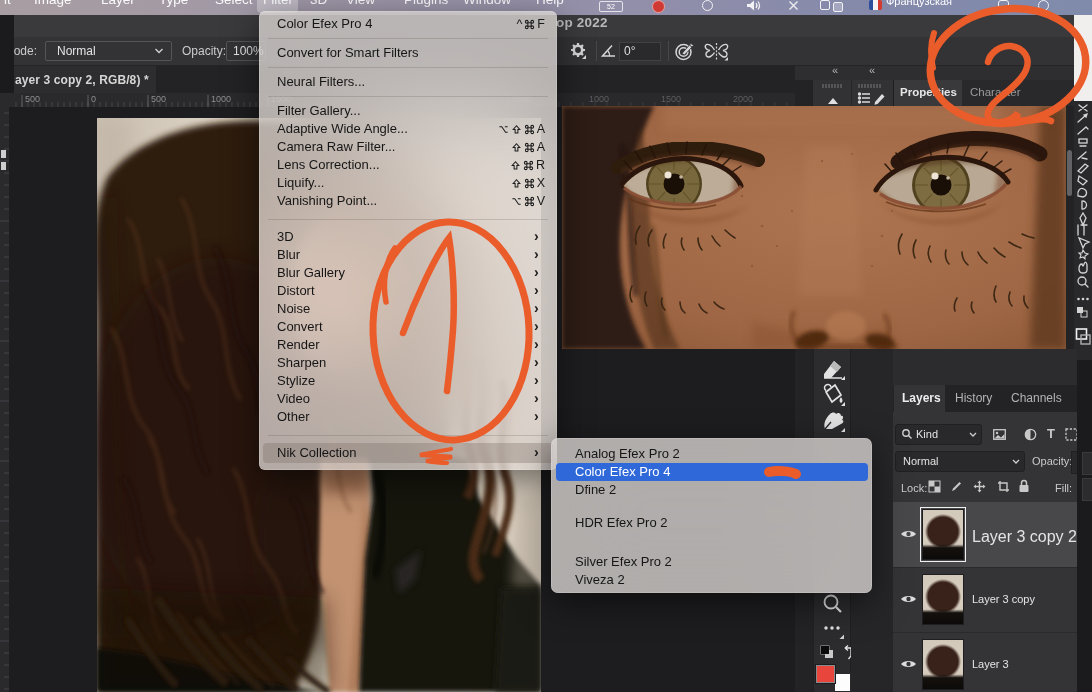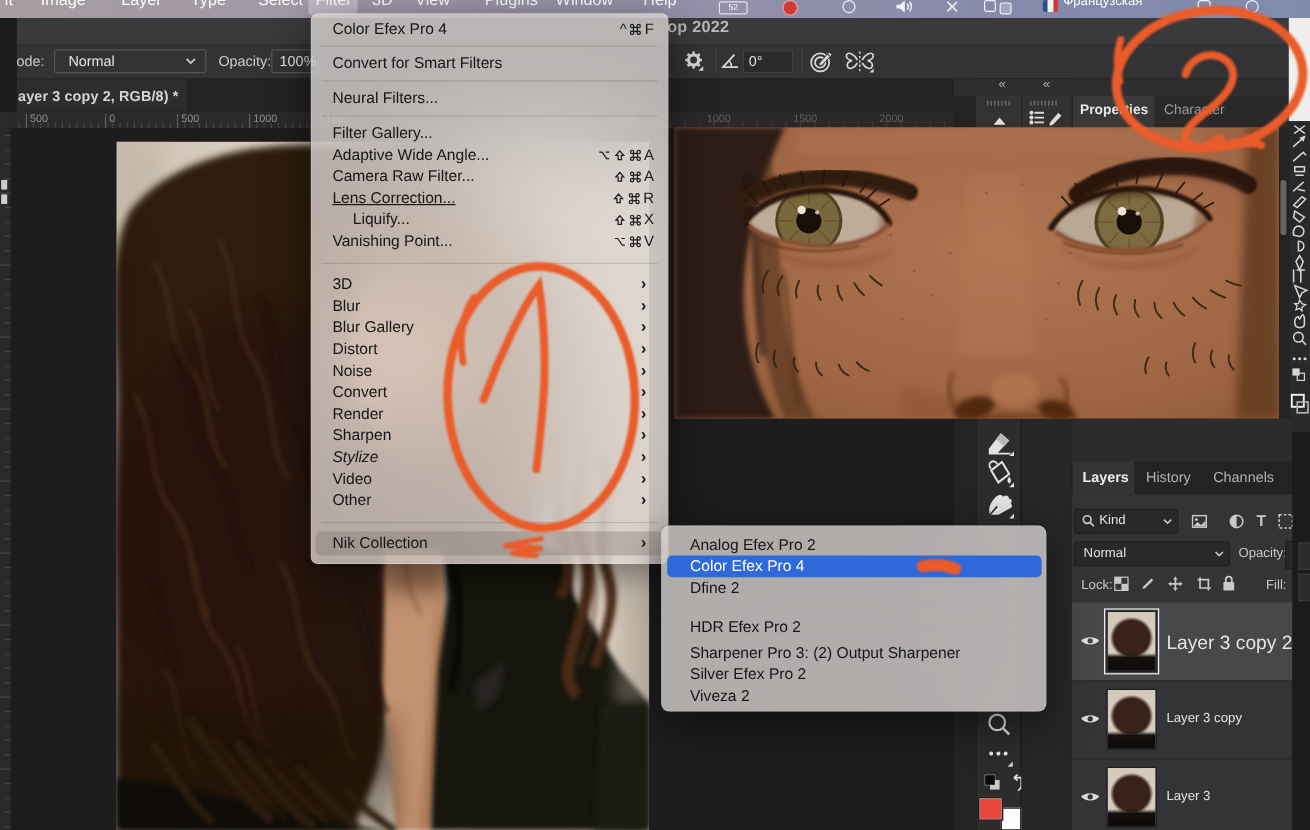--- a/index.html
+++ b/index.html
@@ -670,35 +670,35 @@
         </svg>
         <svg class="gl" viewBox="0 0 16 16">
           <path d="M5.6 5.6h4.8v4.8H5.6z" fill="none" stroke="#1c1c1c" stroke-width="1.5"></path>
           <circle cx="4" cy="4" r="2" fill="none" stroke="#1c1c1c" stroke-width="1.5"></circle>
           <circle cx="12" cy="4" r="2" fill="none" stroke="#1c1c1c" stroke-width="1.5"></circle>
           <circle cx="4" cy="12" r="2" fill="none" stroke="#1c1c1c" stroke-width="1.5"></circle>
           <circle cx="12" cy="12" r="2" fill="none" stroke="#1c1c1c" stroke-width="1.5"></circle>
         </svg>
         <span class="k">A</span>
       </div>
-    <div class="mi" style="top:145px;text-decoration:underline;">Lens Correction...</div>
+    <div class="mi" style="top:145px;">Lens Correction...</div>
       <div class="sc" style="top:145px;">
         <svg class="gl" viewBox="0 0 16 16">
           <path fill="none" stroke="#1c1c1c" stroke-width="1.5" d="M8 2.5 12.8 8H10v5H6V8H3.2z"></path>
         </svg>
         <svg class="gl" viewBox="0 0 16 16">
           <path d="M5.6 5.6h4.8v4.8H5.6z" fill="none" stroke="#1c1c1c" stroke-width="1.5"></path>
           <circle cx="4" cy="4" r="2" fill="none" stroke="#1c1c1c" stroke-width="1.5"></circle>
           <circle cx="12" cy="4" r="2" fill="none" stroke="#1c1c1c" stroke-width="1.5"></circle>
           <circle cx="4" cy="12" r="2" fill="none" stroke="#1c1c1c" stroke-width="1.5"></circle>
           <circle cx="12" cy="12" r="2" fill="none" stroke="#1c1c1c" stroke-width="1.5"></circle>
         </svg>
         <span class="k">R</span>
       </div>
-    <div class="mi" style="top:163px;margin-left:17px;">Liquify...</div>
+    <div class="mi" style="top:163px;">Liquify...</div>
       <div class="sc" style="top:163px;">
         <svg class="gl" viewBox="0 0 16 16">
           <path fill="none" stroke="#1c1c1c" stroke-width="1.5" d="M8 2.5 12.8 8H10v5H6V8H3.2z"></path>
         </svg>
         <svg class="gl" viewBox="0 0 16 16">
           <path d="M5.6 5.6h4.8v4.8H5.6z" fill="none" stroke="#1c1c1c" stroke-width="1.5"></path>
           <circle cx="4" cy="4" r="2" fill="none" stroke="#1c1c1c" stroke-width="1.5"></circle>
           <circle cx="12" cy="4" r="2" fill="none" stroke="#1c1c1c" stroke-width="1.5"></circle>
           <circle cx="4" cy="12" r="2" fill="none" stroke="#1c1c1c" stroke-width="1.5"></circle>
           <circle cx="12" cy="12" r="2" fill="none" stroke="#1c1c1c" stroke-width="1.5"></circle>
@@ -729,38 +729,37 @@
     <div class="mi" style="top:271px;">Distort</div>
       <div class="ar" style="top:271px;">›</div>
     <div class="mi" style="top:289px;">Noise</div>
       <div class="ar" style="top:289px;">›</div>
     <div class="mi" style="top:307px;">Convert</div>
       <div class="ar" style="top:307px;">›</div>
     <div class="mi" style="top:325px;">Render</div>
       <div class="ar" style="top:325px;">›</div>
     <div class="mi" style="top:343px;">Sharpen</div>
       <div class="ar" style="top:343px;">›</div>
-    <div class="mi" style="top:361px;font-style:italic;">Stylize</div>
+    <div class="mi" style="top:361px;">Stylize</div>
       <div class="ar" style="top:361px;">›</div>
     <div class="mi" style="top:379px;">Video</div>
       <div class="ar" style="top:379px;">›</div>
     <div class="mi" style="top:397px;">Other</div>
       <div class="ar" style="top:397px;">›</div>
     <div class="sep" style="top:424px;"></div>
     <div class="abs" style="left:4px;top:432px;width:290px;height:20px;border-radius:4px;background:rgba(122,110,100,0.33);"></div>
     <div class="mi" style="top:433px;">Nik Collection</div>
       <div class="ar" style="top:433px;">›</div>
   </div>
   <div class="abs" id="submenu" style="left:551px;top:438px;width:321px;height:155px;border-radius:7px;background:rgba(234,229,226,0.72);backdrop-filter:blur(46px) saturate(1.5);box-shadow:0 10px 34px rgba(0,0,0,0.5),0 0 0 0.5px rgba(255,255,255,0.35) inset;">
     <div class="si" style="top:7px;">Analog Efex Pro 2</div>
     <div class="abs" style="left:5px;top:25px;width:312px;height:18px;border-radius:4px;background:#2e68d9;"></div>
     <div class="si" style="top:25px;color:#fff;">Color Efex Pro 4</div>
     <div class="si" style="top:43px;">Dfine 2</div>
     <div class="si" style="top:76px;">HDR Efex Pro 2</div>
-    <div class="si" style="top:97px;">Sharpener Pro 3: (2) Output Sharpener</div>
     <div class="si" style="top:115px;">Silver Efex Pro 2</div>
     <div class="si" style="top:133px;">Viveza 2</div>
   </div>
 
   <svg class="abs" id="annot" width="1092" height="692" viewBox="0 0 1092 692" style="left:0;top:0;pointer-events:none;">
     <defs>
         <filter id="soft" x="-20%" y="-20%" width="140%" height="140%">
           <feGaussianBlur stdDeviation="0.7"></feGaussianBlur>
         </filter>
       </defs>

